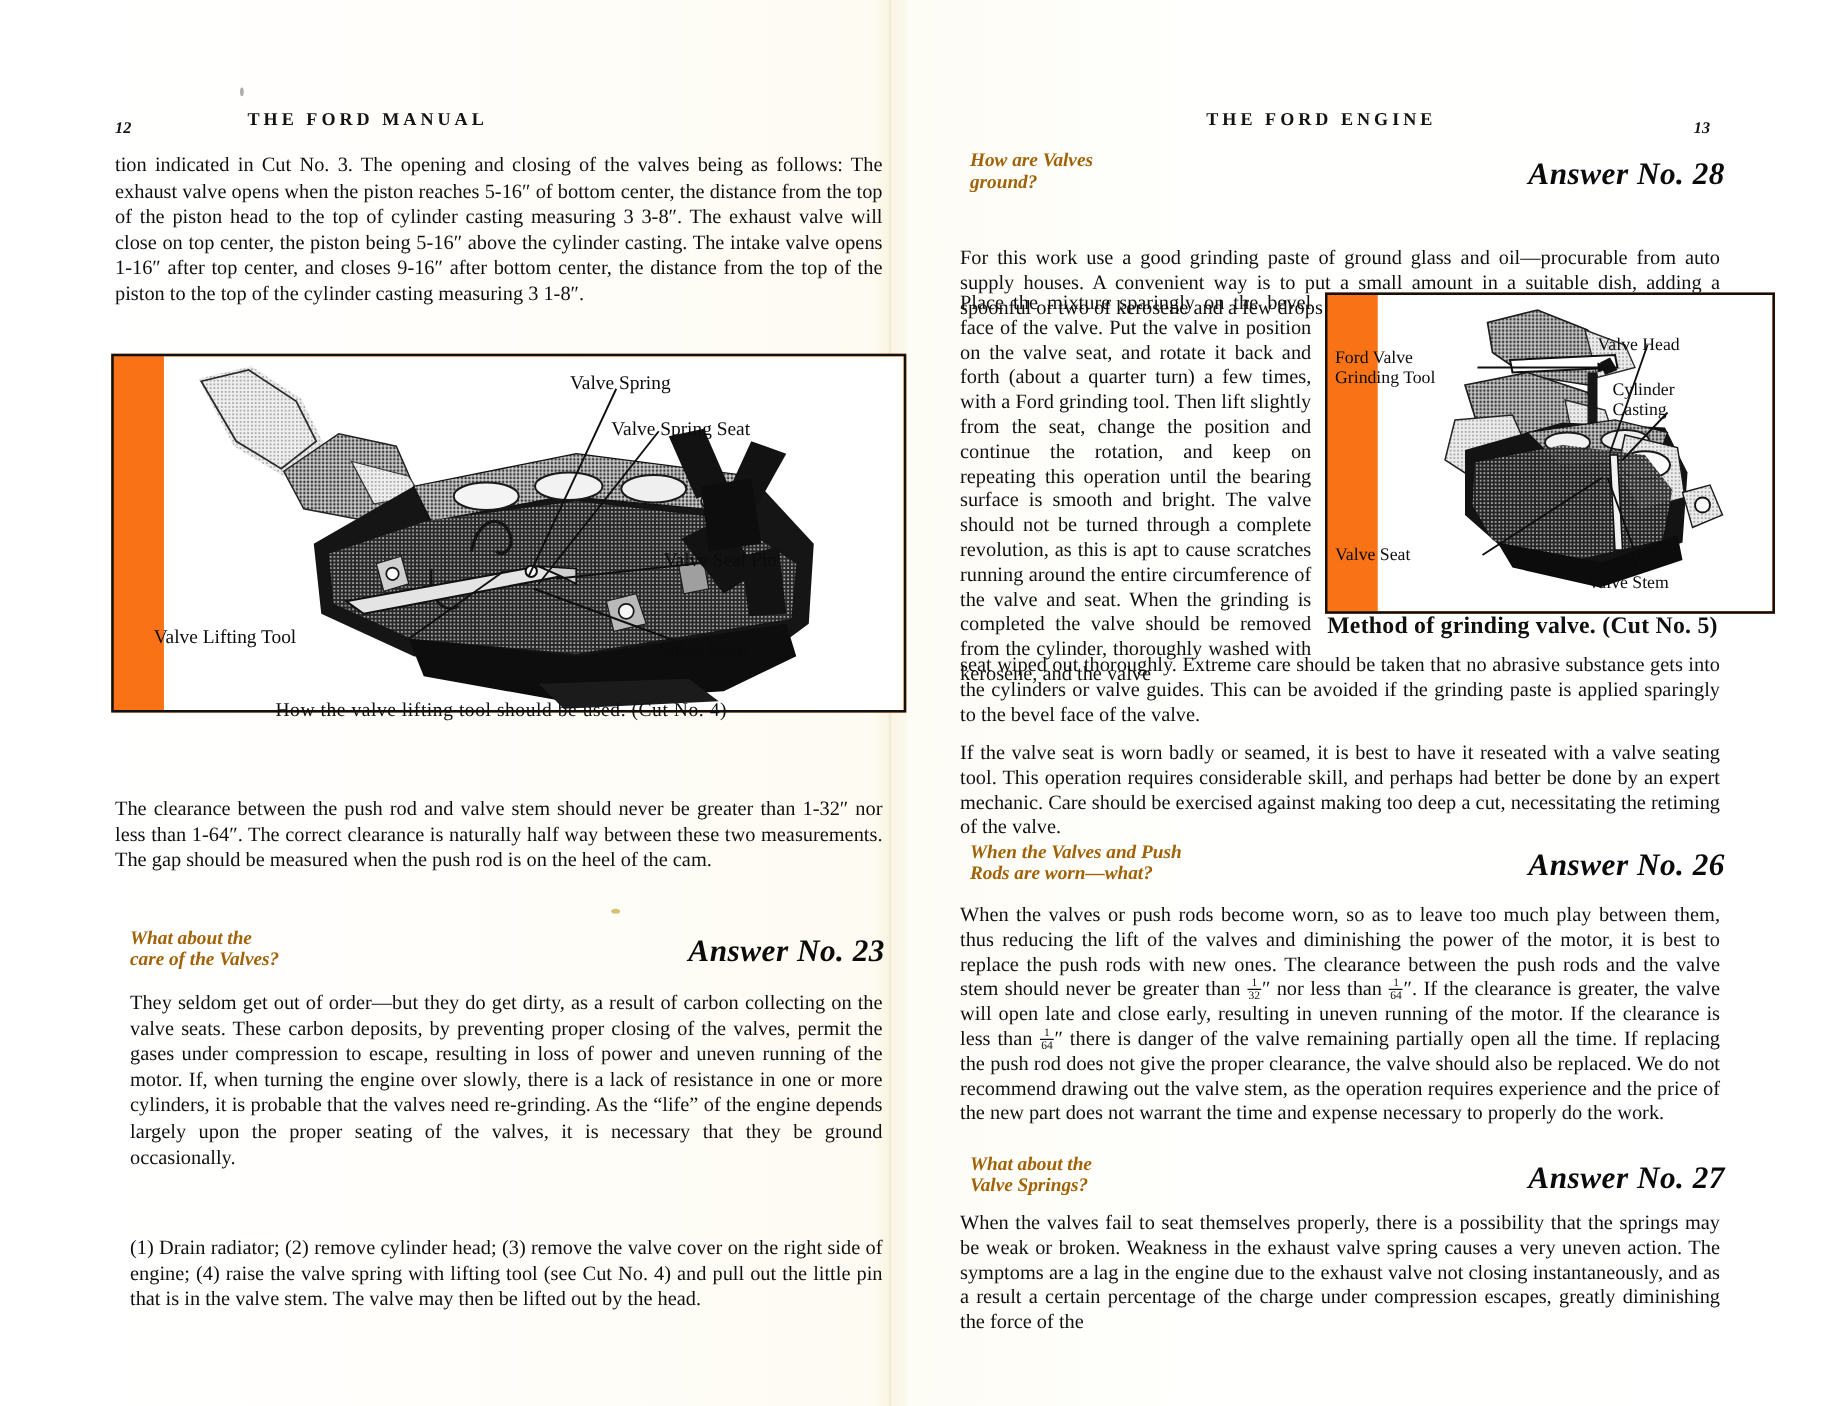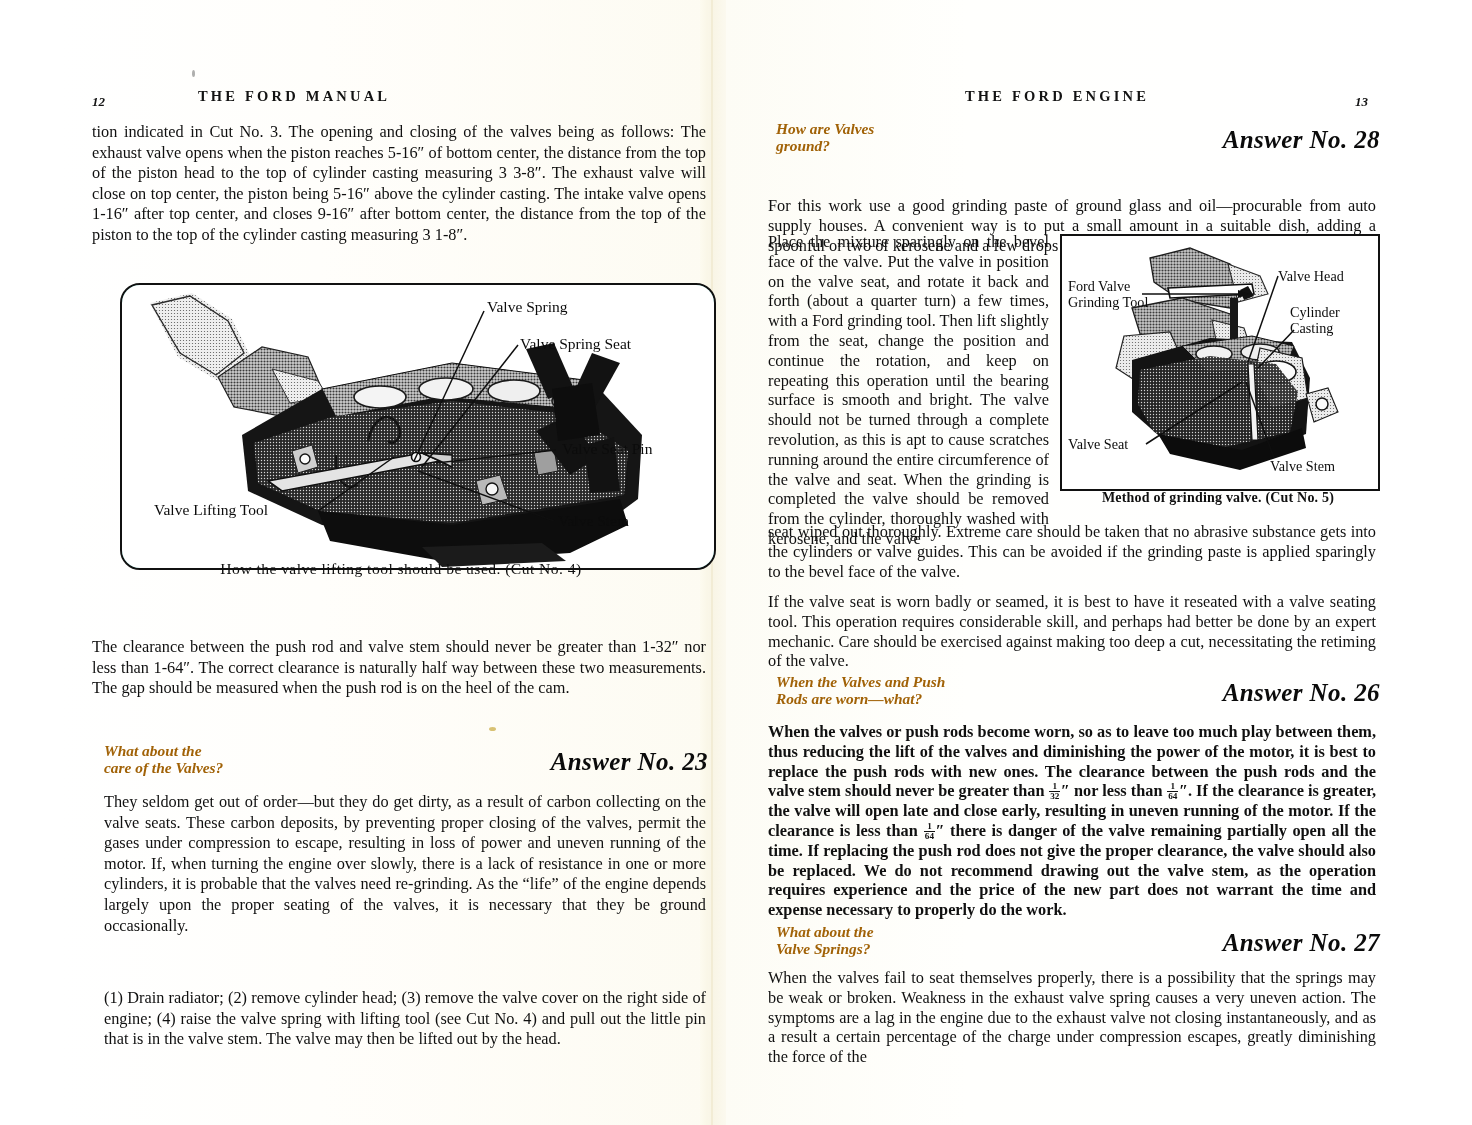--- a/index.html
+++ b/index.html
@@ -94,32 +94,33 @@
     font-size: 25px;
     letter-spacing: .4px;
     color: #0b0b0b;
     white-space: nowrap;
   }
 
   
   .figure-frame {
     position: absolute;
     border: 2.5px solid #111111;
-    background: #0f766e;
+    background: #f97316;
     overflow: hidden;
+    padding-left: 40px;
   }
   .fig-caption {
     position: absolute;
     text-align: center;
     font-size: 15.6px;
     letter-spacing: .45px;
     color: #101010;
     white-space: nowrap;
   }
-  .fig-caption.small { font-size: 14px; letter-spacing: .2px; font-weight: bold; }
+  .fig-caption.small { font-size: 19px; letter-spacing: .2px; font-weight: bold; }
 
   
   .fig-label {
     position: absolute;
     font-size: 15.5px;
     line-height: 17.5px;
     color: #0c0c0c;
     white-space: pre-line;
     background: transparent;
   }
@@ -153,21 +154,21 @@
   <div class="spine-line"></div>
 
   <div class="speck" style="left:192px;top:70px;width:3px;height:7px;"></div>
   <div class="speck" style="left:489px;top:727px;width:7px;height:4px;background:#c8a83c;opacity:.7;"></div>
 
   <div class="folio folio-left">12</div>
   <div class="runhead runhead-left">THE FORD MANUAL</div>
 
   <div class="para" style="left:92px; top:122px; width:614px;">tion indicated in Cut No. 3.   The opening and closing of the valves being as follows:   The exhaust valve opens when the piston reaches 5-16″ of bottom center, the distance from the top of the piston head to the top of cylinder casting measuring 3 3-8″.   The exhaust valve will close on top center, the piston being 5-16″ above the cylinder casting.   The intake valve opens 1-16″ after top center, and closes 9-16″ after bottom center, the distance from the top of the piston to the top of the cylinder casting measuring 3 1-8″.</div>
 
-  <div class="figure-frame" style="left:120px; top:283px; width:592px; height:283px;border-radius:20px;">
+  <div class="figure-frame" style="left:89px; top:283px; width:592px; height:283px;">
     <svg width="592" height="283" viewBox="0 0 592 283">
       <defs>
         <pattern id="halftoneA" patternUnits="userSpaceOnUse" width="3" height="3">
           <rect width="3" height="3" fill="#2a2a2a"></rect>
           <circle cx="1.5" cy="1.5" r="0.7" fill="#e8e8e8"></circle>
         </pattern>
         <pattern id="halftoneB" patternUnits="userSpaceOnUse" width="3" height="3">
           <rect width="3" height="3" fill="#cfcfcf"></rect>
           <circle cx="1.5" cy="1.5" r="1.05" fill="#3a3a3a"></circle>
         </pattern>
@@ -333,21 +334,21 @@
   <div class="para tight" style="left:768px; top:522px; width:608px;">seat wiped out thoroughly.   Extreme care should be taken that no abrasive substance gets into the cylinders or valve guides.   This can be avoided if the grinding paste is applied sparingly to the bevel face of the valve.</div>
 
   <div class="para tight" style="left:768px; top:592px; width:608px;">If the valve seat is worn badly or seamed, it is best to have it reseated with a valve seating tool.   This operation requires considerable skill, and perhaps had better be done by an expert mechanic.   Care should be exercised against making too deep a cut, necessitating the retiming of the valve.</div>
 
   <div class="qa-head" style="left:760px; top:673px;">
     <div class="qa-question">When the Valves and Push
 Rods are worn—what?</div>
     <div class="qa-answer">Answer No. 26</div>
   </div>
 
-  <div class="para tight" style="left:768px; top:722px; width:608px;font-weight:bold;">
+  <div class="para tight" style="left:768px; top:722px; width:608px;">
     <span>When the valves or push rods become worn, so as to leave too much play between them, thus reducing the lift of the valves and diminishing the power of the motor, it is best to replace the push rods with new ones.   The clearance between the push rods and the valve stem should never be greater than </span><span class="frac"><span class="num">1</span><span class="den">32</span></span><span>″ nor less than </span><span class="frac"><span class="num">1</span><span class="den">64</span></span><span>″.   If the clearance is greater, the valve will open late and close early, resulting in uneven running of the motor.   If the clearance is less than </span><span class="frac"><span class="num">1</span><span class="den">64</span></span><span>″ there is danger of the valve remaining partially open all the time.   If replacing the push rod does not give the proper clearance, the valve should also be replaced.   We do not recommend drawing out the valve stem, as the operation requires experience and the price of the new part does not warrant the time and expense necessary to properly do the work.</span>
   </div>
 
   <div class="qa-head" style="left:760px; top:923px;">
     <div class="qa-question">What about the
 Valve Springs?</div>
     <div class="qa-answer">Answer No. 27</div>
   </div>
   <div class="para tight" style="left:768px; top:968px; width:608px;">When the valves fail to seat themselves properly, there is a possibility that the springs may be weak or broken.   Weakness in the exhaust valve spring causes a very uneven action.   The symptoms are a lag in the engine due to the exhaust valve not closing instantaneously, and as a result a certain percentage of the charge under compression escapes, greatly diminishing the force of the</div>
 

